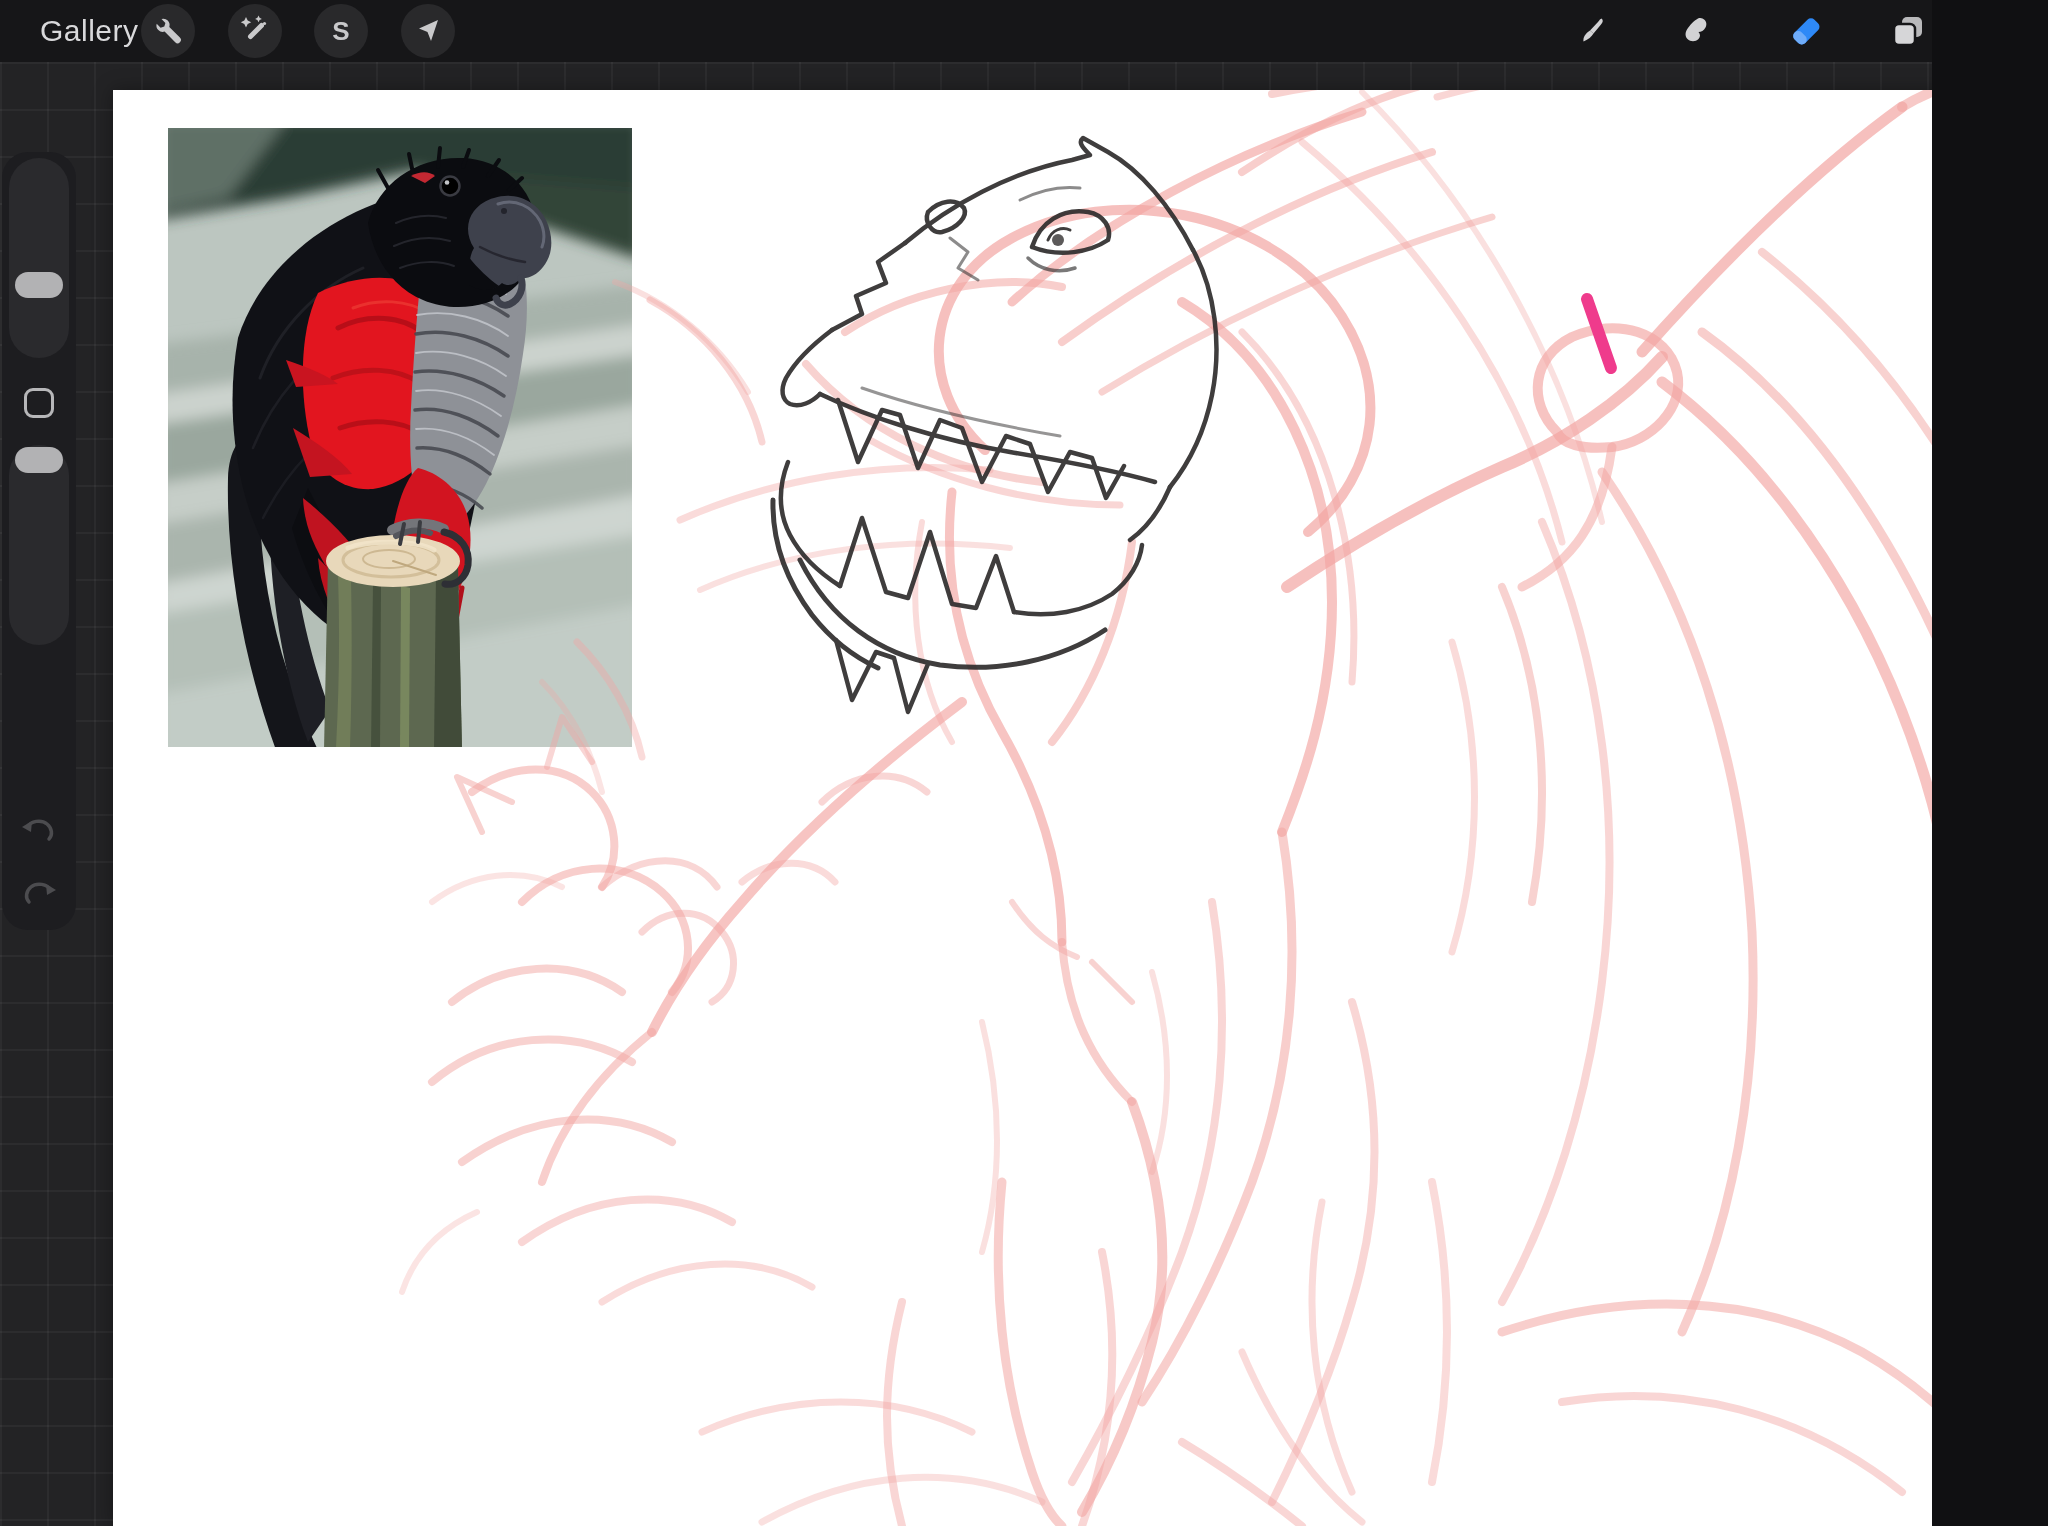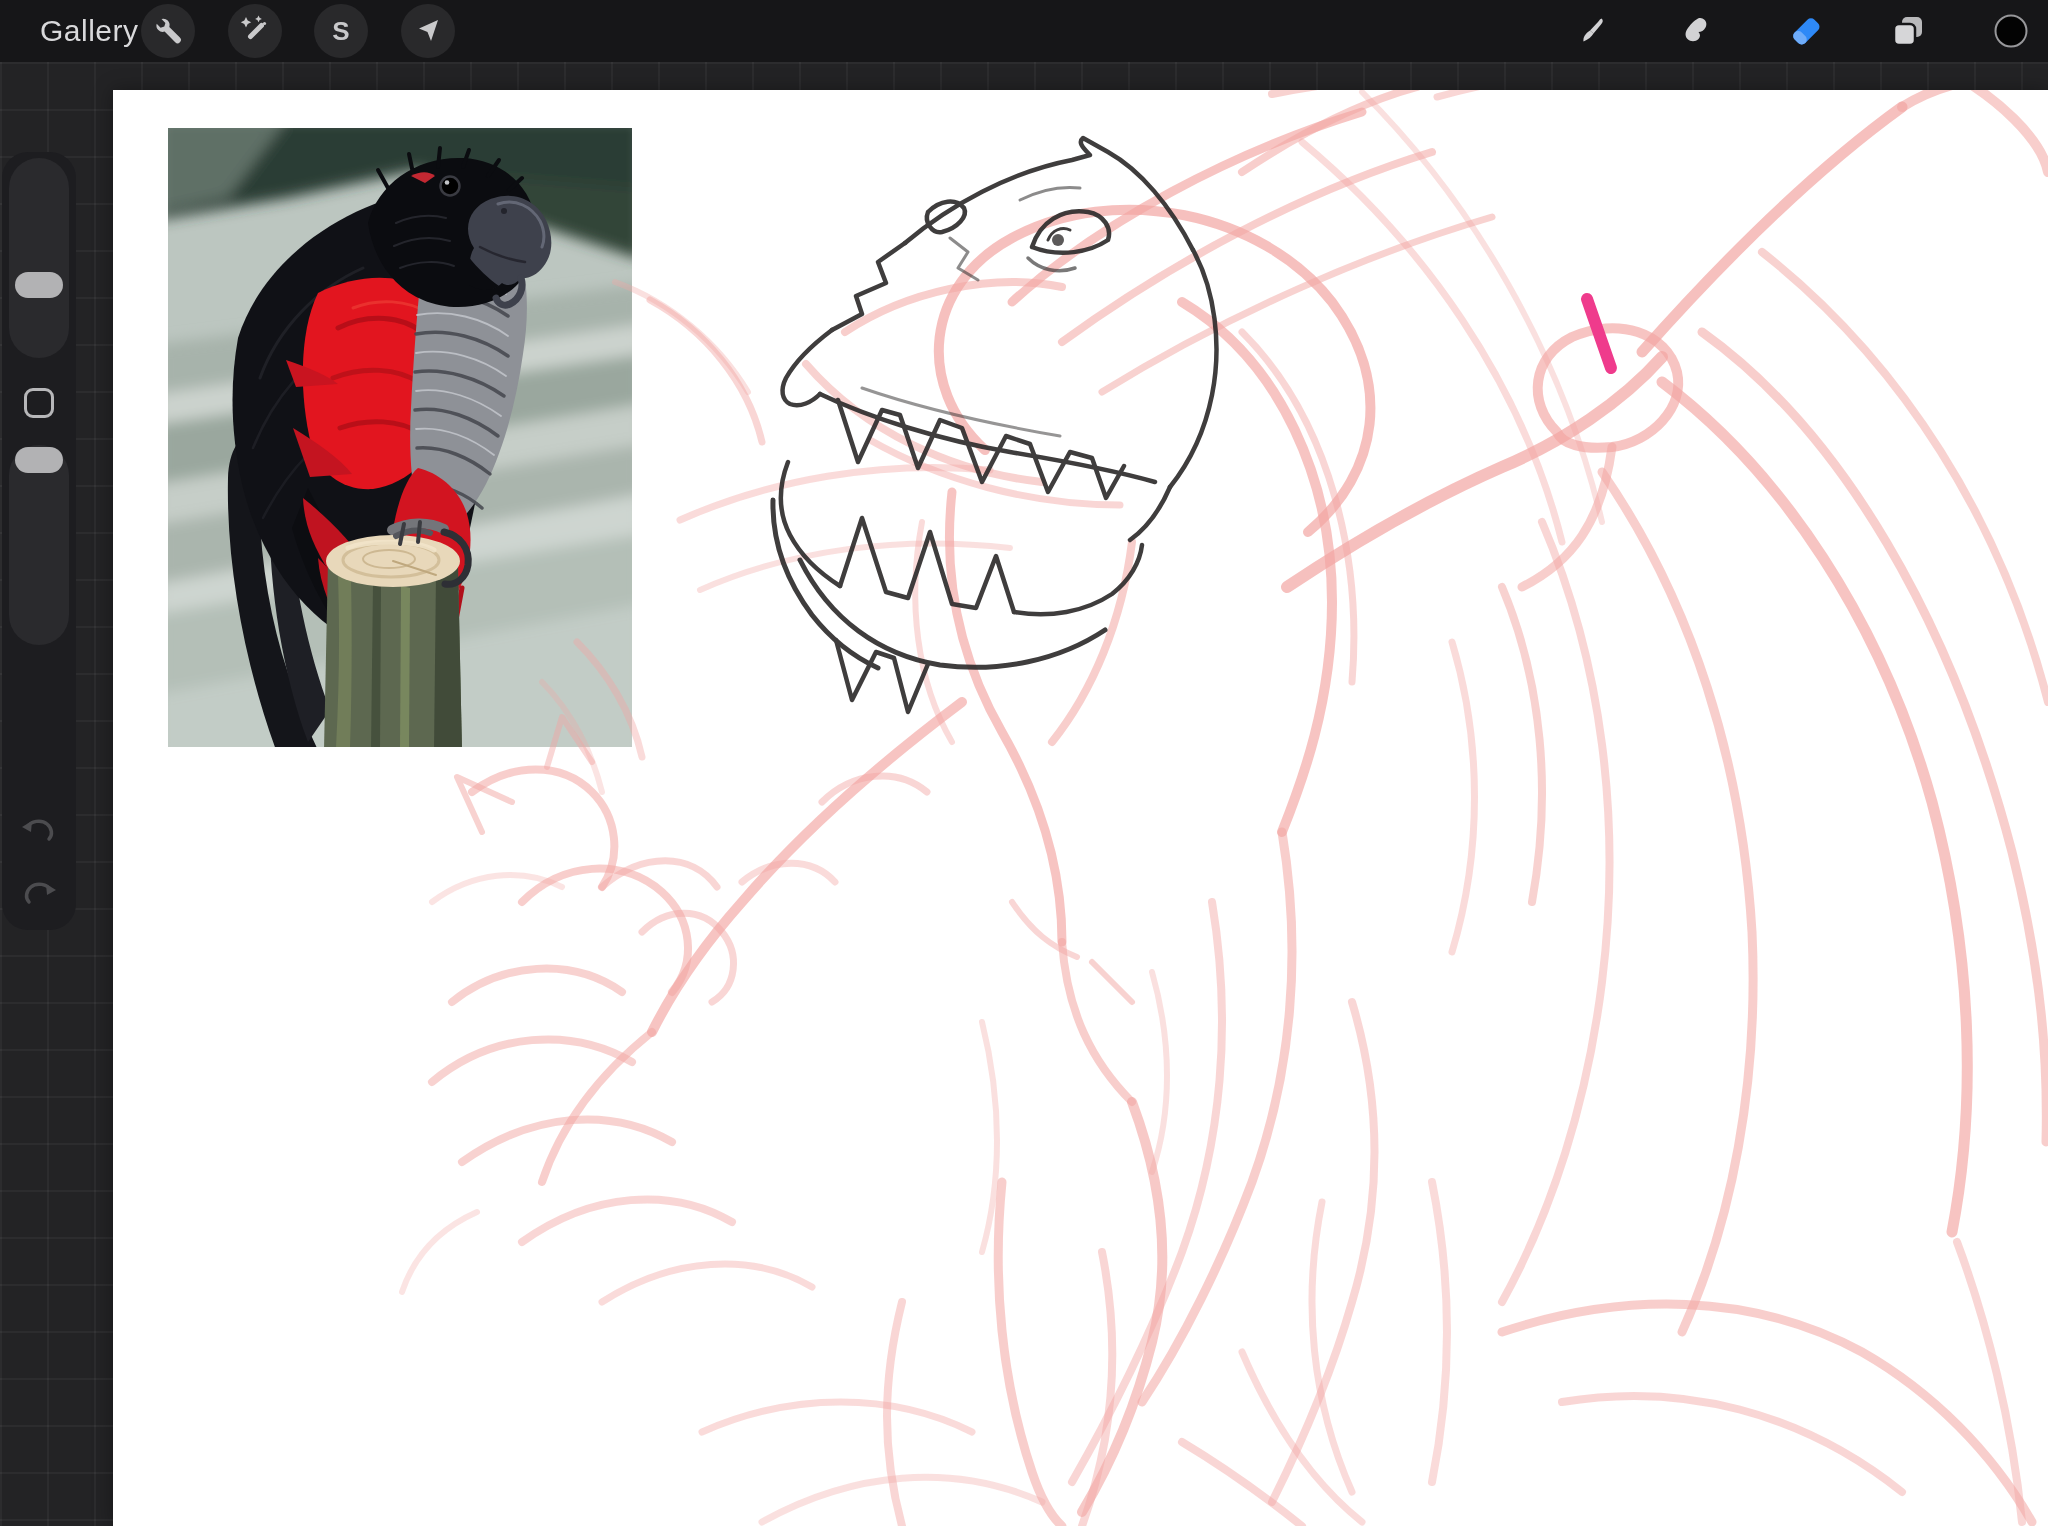--- a/index.html
+++ b/index.html
@@ -1,17 +1,17 @@
 <!DOCTYPE html>
 <html><head>
 <meta charset="utf-8">
 <style>
   html,body{margin:0;padding:0;background:#101012;}
-  #stage{position:relative;width:2048px;height:1526px;overflow:hidden;
-         font-family:"Liberation Sans",sans-serif;background:#232325;}
+  #stage{position:relative;width:1888px;height:1526px;overflow:hidden;
+         font-family:"Liberation Sans",sans-serif;background:#232325;padding-left:44px;}
   
   #workspace{position:absolute;left:0;top:62px;width:2048px;height:1464px;
     background-color:#232325;
     background-image:linear-gradient(rgba(255,255,255,.045) 2px,transparent 2px),
                      linear-gradient(90deg,rgba(255,255,255,.045) 2px,transparent 2px);
     background-size:47px 47px;}
   
   #canvas{position:absolute;left:113px;top:90px;width:1935px;height:1436px;
     background:#ffffff;overflow:hidden;box-shadow:0 0 18px rgba(0,0,0,.35);}
   #sketch-svg{position:absolute;left:-113px;top:-90px;width:2048px;height:1526px;}

